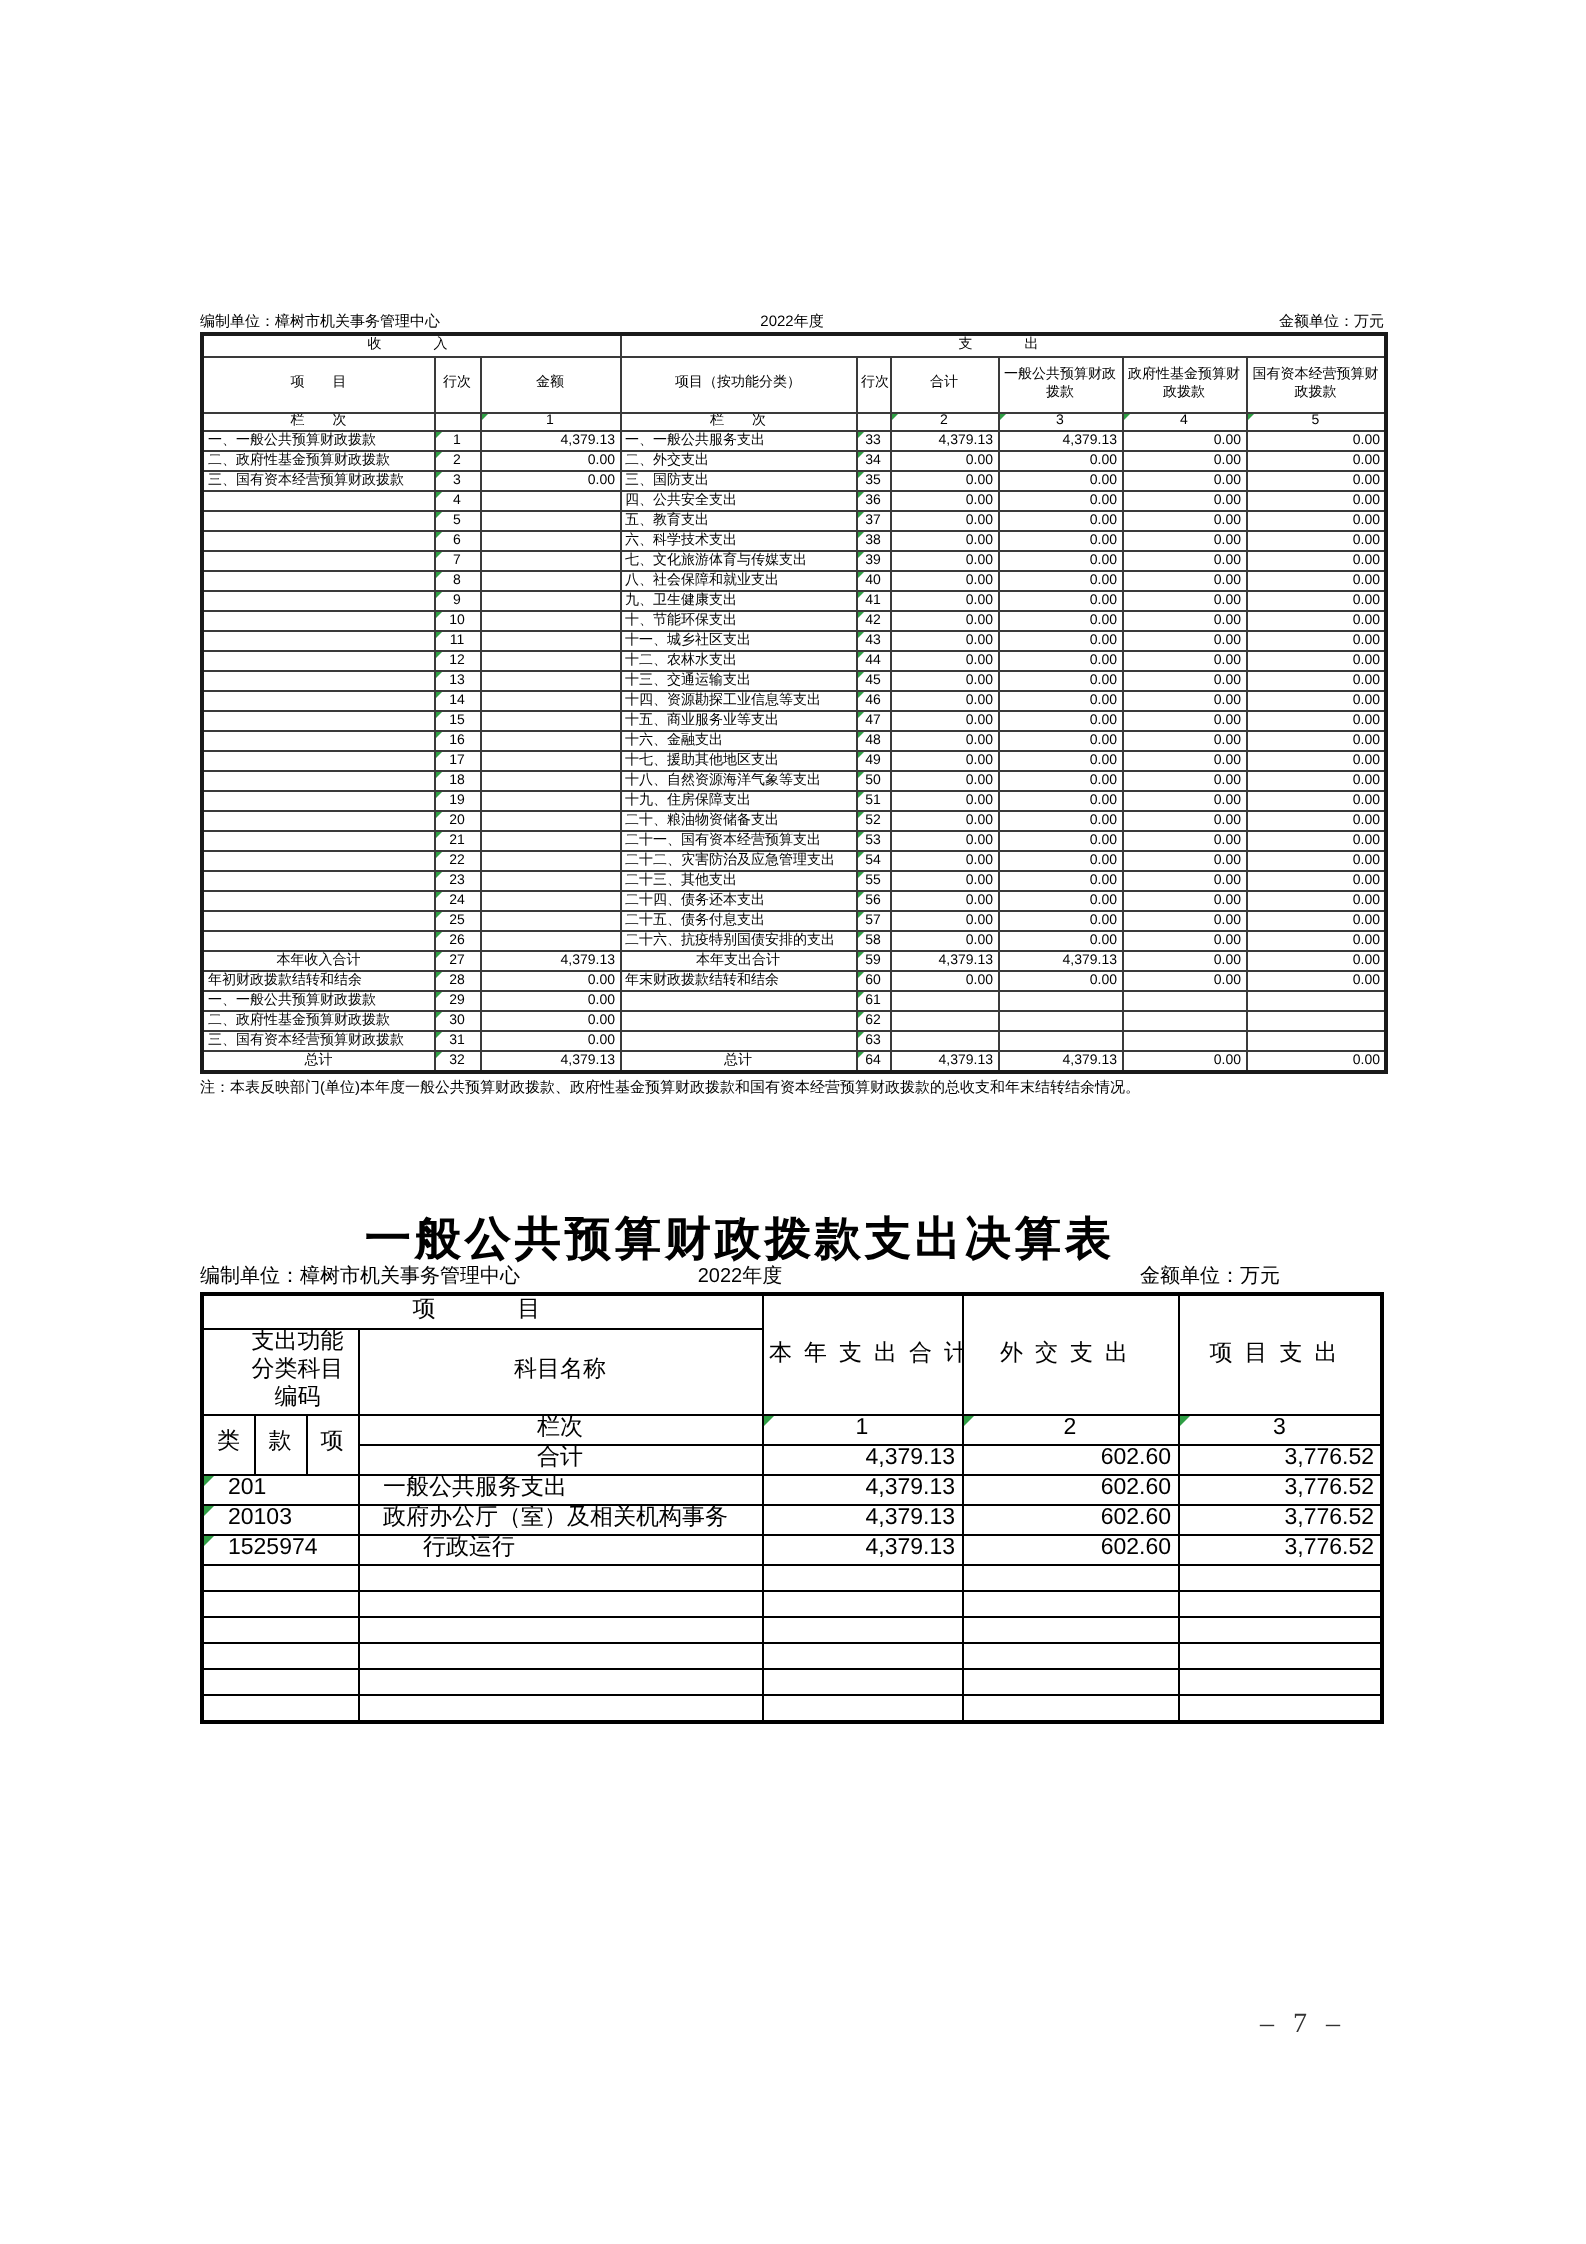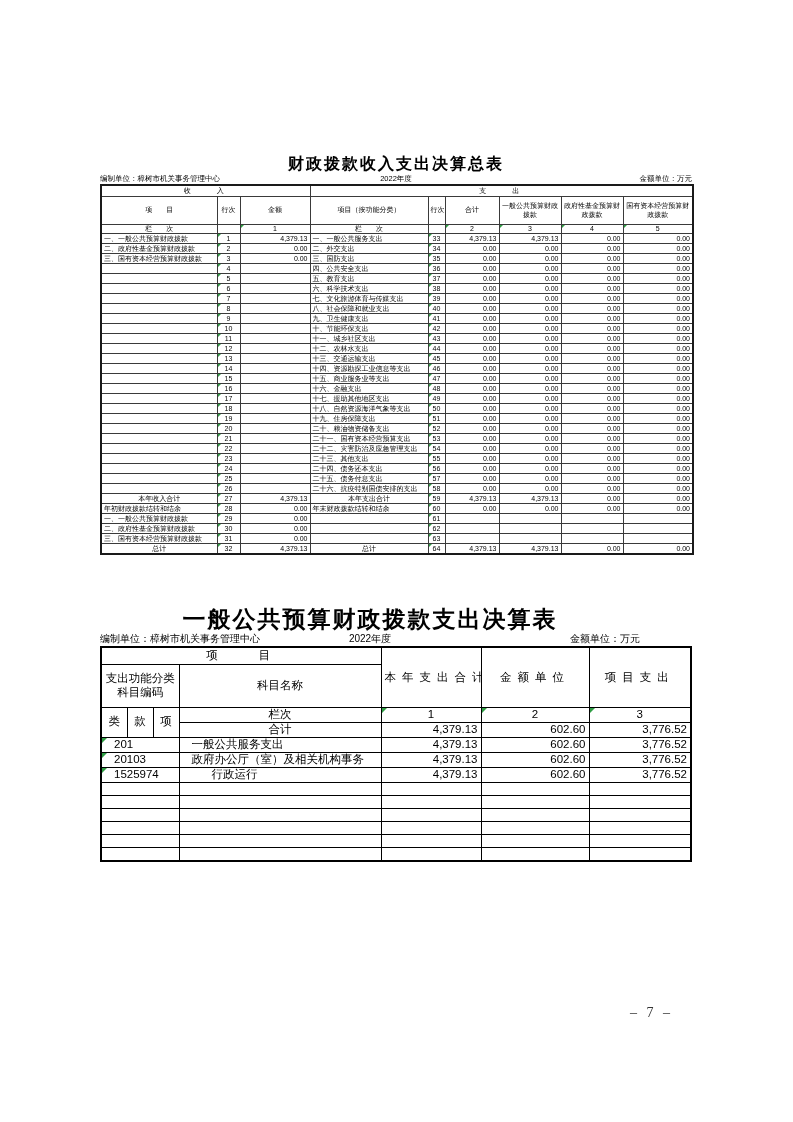--- a/index.html
+++ b/index.html
@@ -37,41 +37,40 @@
   .title2{text-align:center;font-size:23px;font-weight:bold;letter-spacing:2px;line-height:26px;}
   .small10{font-size:10px;line-height:12px;}
   #t2-table{border:2.5px solid #000;}
   #t2-table th,#t2-table td{border:1.5px solid #000;font-weight:normal;font-size:11.5px;
       padding:0 3px;line-height:1.2;overflow:hidden;white-space:nowrap;position:relative;
       text-align:center;}
   #t2-table tr.r-proj th{height:16px;letter-spacing:6px;}
   #t2-table tr.r-hdr2 th{height:42px;}
   #t2-table tr.r-lanci th{height:11px;}
   #t2-table tr.r-total th,#t2-table tr.r-total td{height:13px;}
-  #t2-table .wrap{white-space:normal;}
+  #t2-table .wrap{white-space:normal;padding-left:20px;}
   #t2-table td.num{text-align:right;}
   #t2-table td.code{text-align:left;}
   #t2-table td.name{text-align:left;}
   #t2-table td.name.ind{padding-left:32px;}
   #t2-table tbody td{height:14px;padding-left:12px;}
   #t2-table tr.empty td{height:12px;}
   #t2-table .gt::before{border-top:5px solid #2f9e44;border-right:5px solid transparent;}
   .note2{font-size:11px;font-weight:bold;margin-top:3px;line-height:14px;}
 
   
   #pageno{position:absolute;left:630px;top:1005px;font-size:14px;letter-spacing:3px;
       color:#333;font-family:"Liberation Serif",serif;}
 </style>
 </head>
 <body>
 
 <div id="page">
 
   <section id="t1">
-    <div class="title1">财政拨款收入支出决算总表</div>
     <div class="inforow small7">
       <span class="l">编制单位：樟树市机关事务管理中心</span>
       <span class="c">2022年度</span>
       <span class="r">金额单位：万元</span>
     </div>
     <table id="t1-table">
       <colgroup>
         <col style="width:116px">
           <col style="width:23px">
           <col style="width:70px">
@@ -458,20 +457,21 @@
             <td class="num">4,379.13</td>
             <td class="item ctr">总计</td>
             <td class="gt">64</td>
             <td class="num">4,379.13</td>
             <td class="num">4,379.13</td>
             <td class="num">0.00</td>
             <td class="num">0.00</td>
           </tr>
         </tbody>
     </table>
+    <div class="note1">注：本表反映部门(单位)本年度一般公共预算财政拨款、政府性基金预算财政拨款和国有资本经营预算财政拨款的总收支和年末结转结余情况。</div>
   </section>
 
   <section id="t2">
     <div class="title2">一般公共预算财政拨款支出决算表</div>
     <div class="inforow small10">
       <span class="l">编制单位：樟树市机关事务管理中心</span>
       <span class="c">2022年度</span>
       <span class="r">金额单位：万元</span>
     </div>
     <table id="t2-table">
@@ -481,21 +481,21 @@
           <col style="width:26px">
         <col style="width:202px">
           <col style="width:100px">
           <col style="width:108px">
           <col style="width:102px">
       </colgroup>
       <thead>
         <tr class="r-proj">
           <th colspan="4">项　　目</th>
           <th rowspan="2">本年支出合计</th>
-          <th rowspan="2">金额单位</th>
+          <th rowspan="2">外交支出</th>
           <th rowspan="2">项目支出</th>
         </tr>
         <tr class="r-hdr2">
           <th colspan="3" class="wrap">支出功能分类科目编码</th>
           <th>科目名称</th>
         </tr>
         <tr class="r-lanci">
           <th rowspan="2">类</th>
           <th rowspan="2">款</th>
           <th rowspan="2">项</th>

